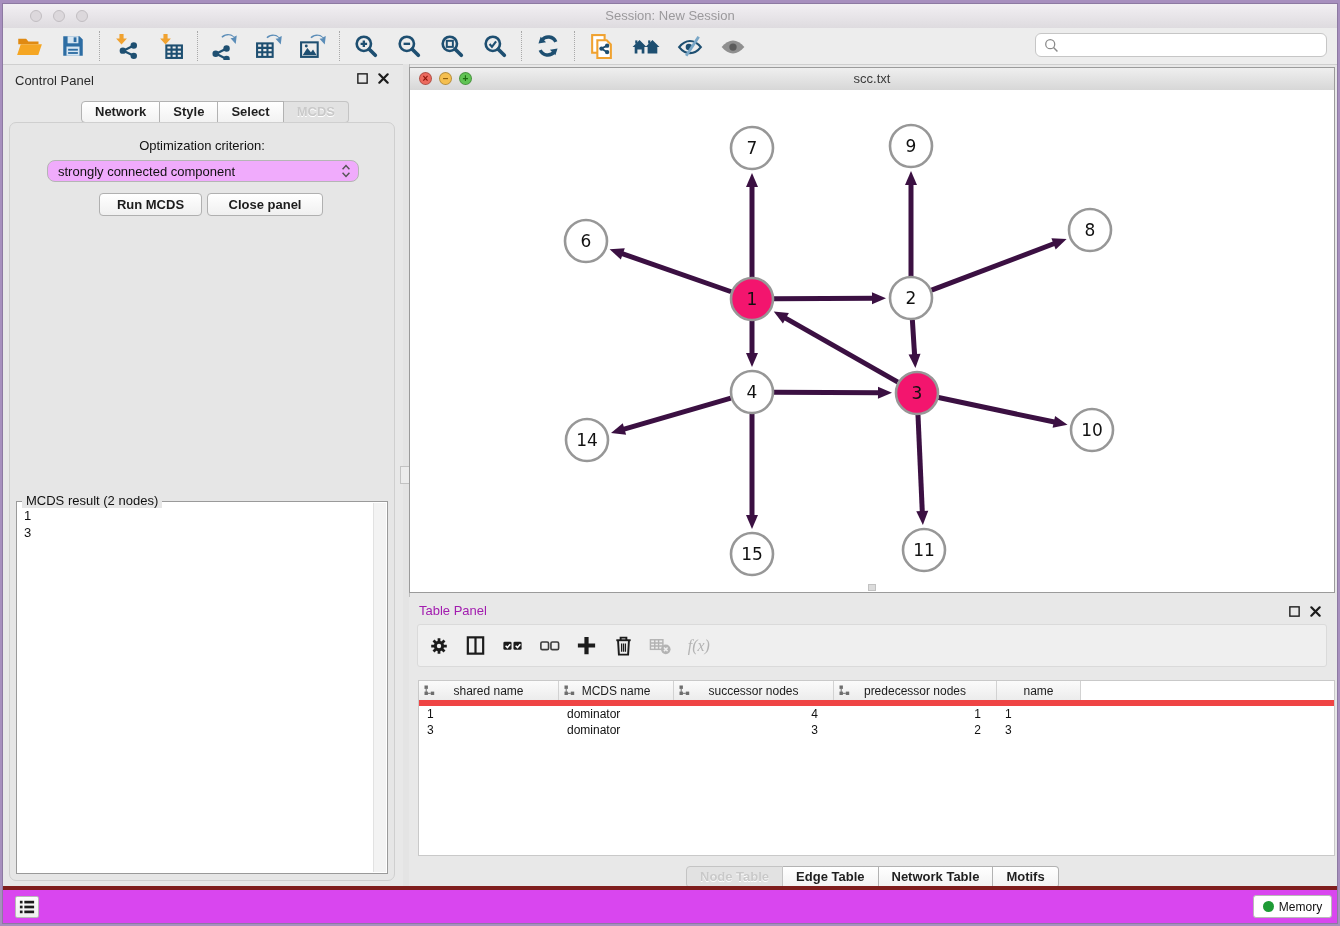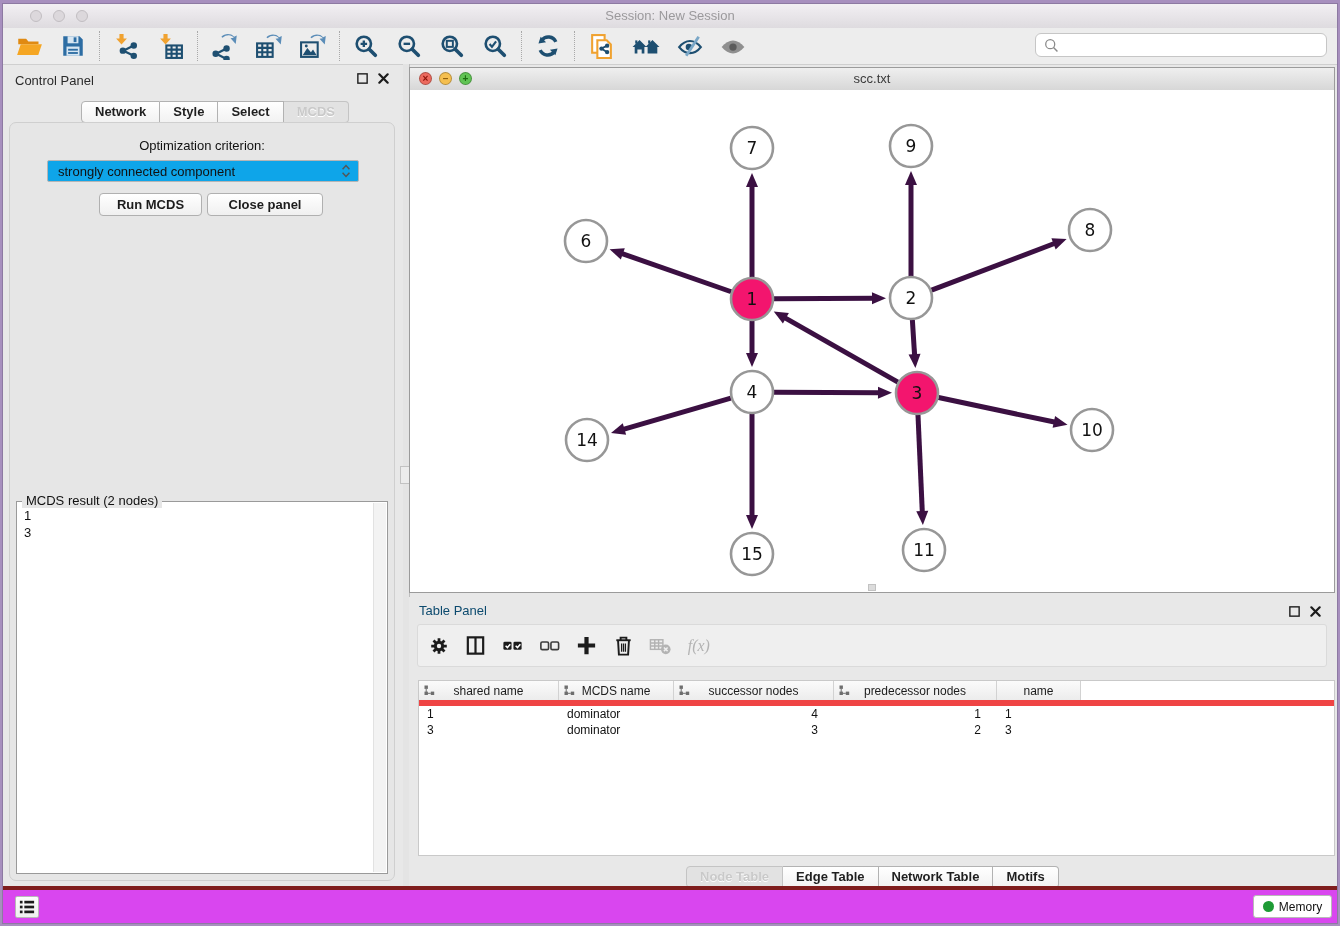--- a/index.html
+++ b/index.html
@@ -25,21 +25,21 @@
   .control-panel{position:absolute;left:0;top:60px;width:400px;height:829px;}
   .cp-header{position:absolute;left:12px;top:9px;font-size:13px;color:#2b2b2b;}
   .panel-btn{position:absolute;background:none;border:none;padding:0;cursor:pointer;display:flex;}
   .tabs-row{position:absolute;display:flex;}
   .tab{height:20px;line-height:20px;padding:0 13px;background:linear-gradient(#ffffff,#f2f2f2);border:1px solid #b2b2b2;border-left-width:0;font-size:13px;font-weight:bold;color:#1f1f1f;cursor:pointer;}
   .tab:first-child{border-left-width:1px;border-radius:4px 0 0 4px;}
   .tab:last-child{border-radius:0 4px 4px 0;}
   .tab.tab-disabled{background:#e2e2e2;color:#c9c9c9;text-shadow:0 1px 0 #fff;border-color:#c4c4c4;}
   .cp-body{position:absolute;left:6px;top:58px;right:8px;bottom:12px;background:#e6e6e6;border:1px solid #cfcfcf;border-radius:7px;}
   .opt-label{position:absolute;left:0;right:0;top:15px;text-align:center;font-size:13px;color:#111;}
-  .selectbox{position:absolute;left:37px;top:37px;width:312px;height:22px;background:#0ea5e9;border:1px solid #b5b5b5;border-radius:2px;box-sizing:border-box;display:flex;align-items:center;cursor:pointer;}
+  .selectbox{position:absolute;left:37px;top:37px;width:312px;height:22px;background:#f0abfc;border:1px solid #b5b5b5;border-radius:8px;box-sizing:border-box;display:flex;align-items:center;cursor:pointer;}
   .selectbox .sel-text{flex:1;padding-left:10px;font-size:13px;color:#111;}
   .selectbox .icon{margin-right:6px;display:flex;}
   .btn{position:absolute;height:23px;background:linear-gradient(#ffffff,#f0f0f0);border:1px solid #b0b0b0;border-radius:4px;font-size:13px;font-weight:bold;color:#1c1c1c;cursor:pointer;font-family:"Liberation Sans",sans-serif;}
   .fieldset{position:absolute;left:6px;right:6px;top:378px;bottom:6px;border:1px solid #9a9a9a;background:#fff;}
   .fieldset .legend{position:absolute;top:-9px;left:5px;background:#e6e6e6;padding:0 4px;font-size:13px;color:#111;}
   .result-area{position:absolute;left:0;top:0;right:14px;bottom:0;padding:5px 0 0 7px;font-size:13px;line-height:17px;color:#111;overflow:hidden;}
   .result-scroll{position:absolute;right:1px;top:1px;bottom:1px;width:12px;background:#f3f3f3;border-left:1px solid #e2e2e2;}
 
   
   .divider{position:absolute;left:400px;top:60px;width:6px;height:829px;background:#e4e4e4;border-right:1px solid #bdbdbd;}
@@ -51,21 +51,21 @@
   .nw-title{position:absolute;left:0;right:0;top:3px;text-align:center;font-size:13px;color:#3a3a3a;}
   .traffic{position:absolute;top:4px;width:13px;height:13px;border-radius:50%;box-sizing:border-box;border:1px solid rgba(0,0,0,.25);font-size:10px;font-weight:bold;line-height:11px;text-align:center;padding:0;cursor:pointer;}
   .traffic.red{background:#ec6a5e;color:#8c130a;}
   .traffic.yellow{background:#f5bf4f;color:#8f5e0c;}
   .traffic.green{background:#61c454;color:#1d6d12;}
   .nw-canvas{position:absolute;left:0;top:22px;right:0;bottom:0;background:#fff;overflow:hidden;}
   .hgrip{position:absolute;left:50%;bottom:1px;width:8px;height:7px;margin-left:-4px;background:#dcdcdc;border:1px solid #c2c2c2;box-sizing:border-box;}
 
   
   .table-panel{position:absolute;left:406px;top:593px;width:926px;height:296px;background:#e8e8e8;}
-  .tp-header{position:absolute;left:10px;top:6px;font-size:13px;color:#0c4a6e;}
+  .tp-header{position:absolute;left:10px;top:6px;font-size:13px;color:#a21caf;}
   .tp-toolbar{position:absolute;left:8px;top:27px;right:8px;height:43px;background:#efefef;border:1px solid #dadada;border-radius:3px;display:flex;align-items:center;gap:14px;padding-left:10px;box-sizing:border-box;}
   .tp-btn{background:none;border:none;padding:0;cursor:pointer;display:flex;align-items:center;color:#1c1c1c;}
   .tp-btn.disabled{color:#b3b3b3;cursor:default;}
   .table-box{position:absolute;left:9px;top:83px;width:917px;height:176px;background:#fff;border:1px solid #c9c9c9;box-sizing:border-box;overflow:hidden;}
   .thead{display:flex;height:19px;border-bottom:6px solid #ef4444;}
   .th{position:relative;background:linear-gradient(#fbfbfb,#ececec);border-right:1px solid #d2d2d2;box-sizing:border-box;font-size:12px;color:#1c1c1c;display:flex;align-items:center;justify-content:center;cursor:pointer;}
   .th .icon{position:absolute;left:5px;display:flex;}
   .trow{display:flex;height:16px;font-size:12px;color:#111;}
   .td{box-sizing:border-box;line-height:16px;cursor:default;}
   .tp-tabs{position:absolute;left:277px;top:269px;display:flex;}

